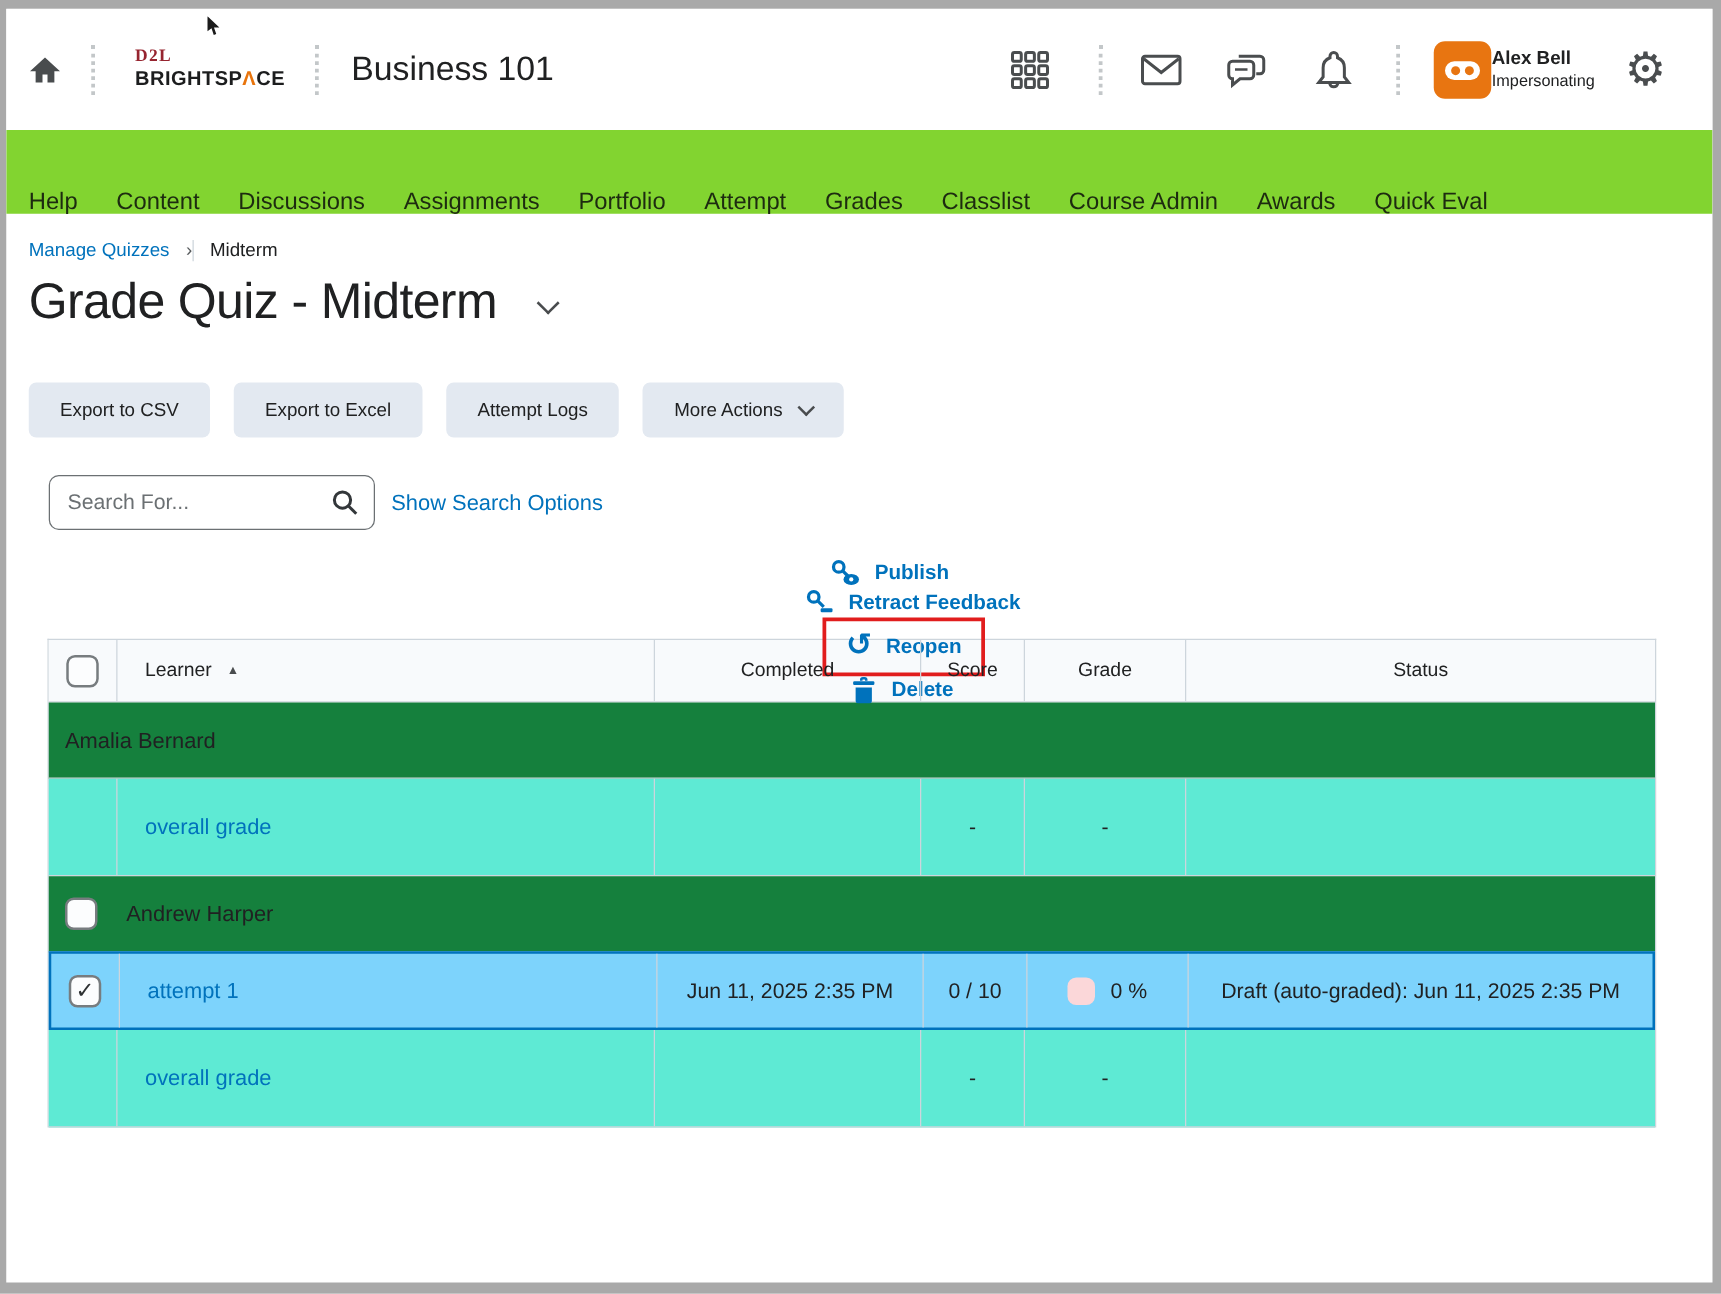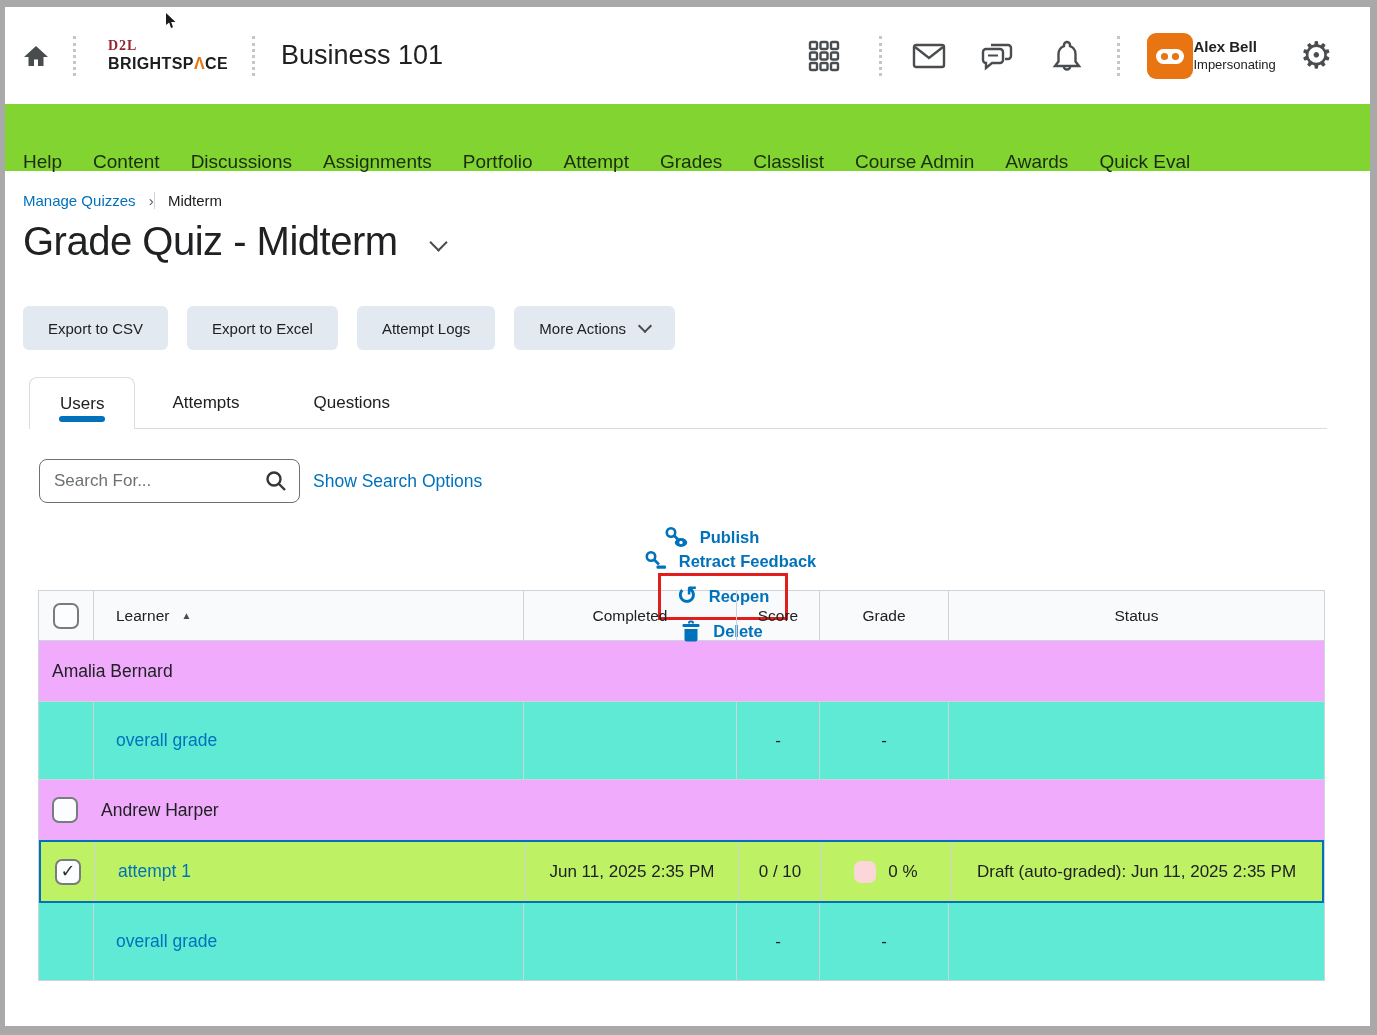--- a/index.html
+++ b/index.html
@@ -66,23 +66,23 @@
   .sep{border-right:1px solid #cdd5dc;}
   .c0{width:55px;justify-content:center;}
   .c1{width:430px;padding-left:22px;}
   .c2{width:213px;justify-content:center;}
   .c3{width:83px;justify-content:center;}
   .c4{width:129px;justify-content:center;gap:12px;}
   .c5{flex:1;justify-content:center;}
   .thead .cell{font-size:15.5px;}
   .thead .c1{gap:12px;}
   .sort-arrow{font-size:10px;color:#494c4e;}
-  .learner-row{height:61px;align-items:center;display:flex;padding-left:13px;gap:23px;font-size:17.5px;color:#202122;border-bottom:1px solid #cdd5dc;background:#f0abfc;box-sizing:border-box;}
+  .learner-row{height:61px;align-items:center;display:flex;padding-left:13px;gap:23px;font-size:17.5px;color:#202122;border-bottom:1px solid #cdd5dc;background:#15803d;box-sizing:border-box;}
   .attempt-row{height:78px;}
-  .attempt-row.selected{height:63px;background:#bef264;border:2px solid var(--accent-blue,#0072bc);margin-top:-1px;}
+  .attempt-row.selected{height:63px;background:#7dd3fc;border:2px solid var(--accent-blue,#0072bc);margin-top:-1px;}
   .attempt-row.selected .cell{background:transparent;}
   .cell a.cell-link{color:var(--accent-blue,#0072bc);text-decoration:none;font-size:17.5px;cursor:pointer;}
   .cb{width:26px;height:26px;border:2px solid #777c7f;border-radius:7px;background:#fcfdfe;display:flex;align-items:center;justify-content:center;cursor:pointer;box-sizing:border-box;}
   .cb.checked::after{content:"\2713";font-size:18px;font-weight:700;color:#2e3133;margin-top:-1px;}
   .grade-dot{width:22px;height:22px;border-radius:7px;background:var(--grade-dot-pink,#fbd7d9);}
   .cursor{position:absolute;left:160px;top:6px;pointer-events:none;}
   svg{display:block;}
 </style>
 </head>
 <body>
@@ -187,32 +187,20 @@
   <div class="toolbar">
       <button class="tb-btn">Export to CSV</button>
       <button class="tb-btn">Export to Excel</button>
       <button class="tb-btn">Attempt Logs</button>
       <button class="tb-btn">
         <span>More Actions</span>
         <span class="chev"></span>
       </button>
     </div>
 
-  <div class="tabs-strip">
-      <div class="tab active">
-        <span>Users</span>
-        <span class="underline"></span>
-      </div>
-      <div class="tab">
-        <span>Attempts</span>
-      </div>
-      <div class="tab">
-        <span>Questions</span>
-      </div>
-    </div>
 
   <div class="search-row">
     <div class="search-wrap">
       <input class="search-input" type="text" placeholder="Search For..." style="">
       <span class="search-icon">
         <svg width="24" height="24" viewBox="0 0 24 24" fill="none" stroke="#33373a" stroke-width="2.4">
           <circle cx="10" cy="10" r="6.5"></circle>
             <line x1="15" y1="15" x2="21" y2="21"></line>
         </svg>
       </span>

